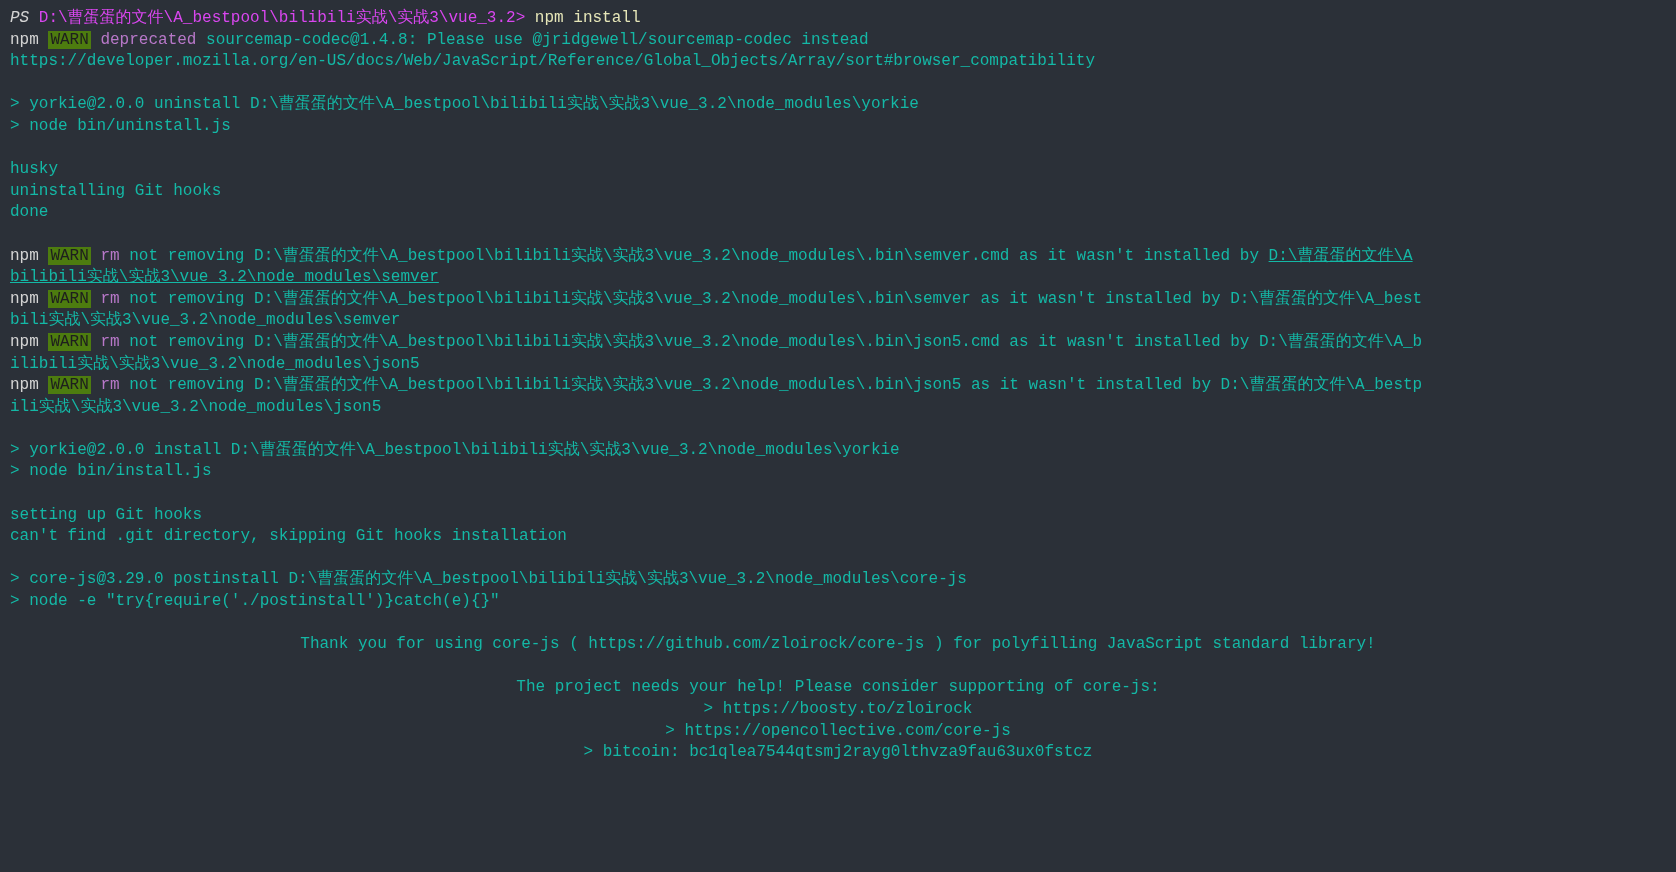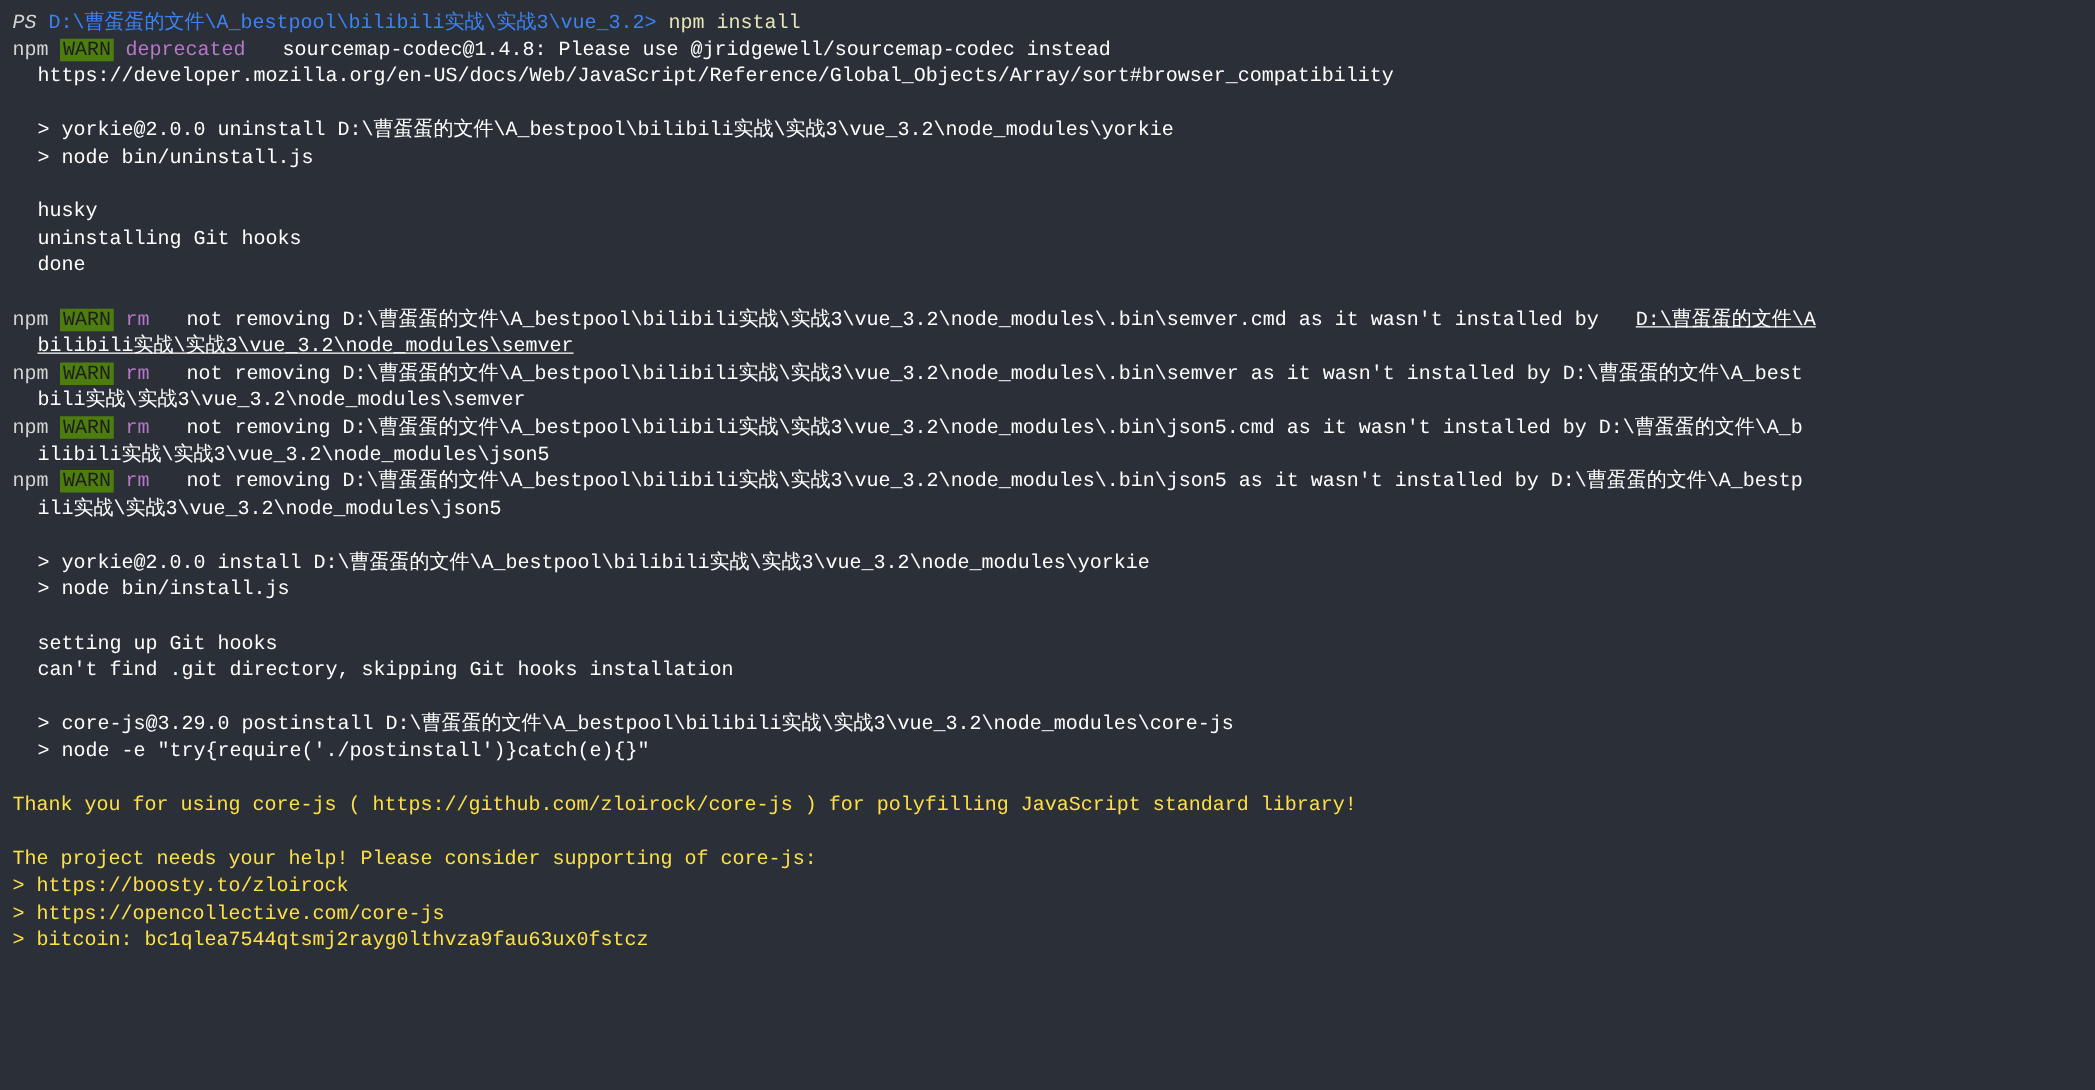--- a/index.html
+++ b/index.html
@@ -8,33 +8,33 @@
       color: #d4d4d4;
       font-family: Consolas, 'Courier New', monospace;
       font-size: 16px;
       line-height: 1.35;
       padding: 8px 10px;
       white-space: nowrap;
       overflow: hidden;
     }
     .line { display: block; }
     .prompt-prefix { color: #d4d4d4; font-style: italic; }
-    .prompt-path { color: #3b82f6; }
+    .prompt-path { color: #d946ef; }
     .cmd { color: #e6e6b8; }
     .npm { color: #d4d4d4; text-align: center; }
     .warn {
       background: #4d7c0f;
       color: #1e1e1e;
       padding: 0 2px;
     }
     .deprecated { color: #b878c9; }
     .rm { color: #b878c9; }
-    .plain { color: #ffffff; margin-left: 20px; }
+    .plain { color: #14b8a6; }
     .ul { text-decoration: underline; }
-    .cyan-line { color: #fde047; }
+    .cyan-line { color: #14b8a6; text-align: center; }
     .empty { height: 1.35em; }
   </style>
 </head>
 <body>
 
 <div>
 
   <span class="line"><span class="prompt-prefix">PS </span><span class="prompt-path">D:\曹蛋蛋的文件\A_bestpool\bilibili实战\实战3\vue_3.2&gt;</span><span class="cmd"> npm install</span></span>
 
   <span class="line"><span class="npm">npm </span><span class="warn">WARN</span><span class="deprecated"> deprecated</span><span class="plain"> sourcemap-codec@1.4.8: Please use @jridgewell/sourcemap-codec instead</span></span>

